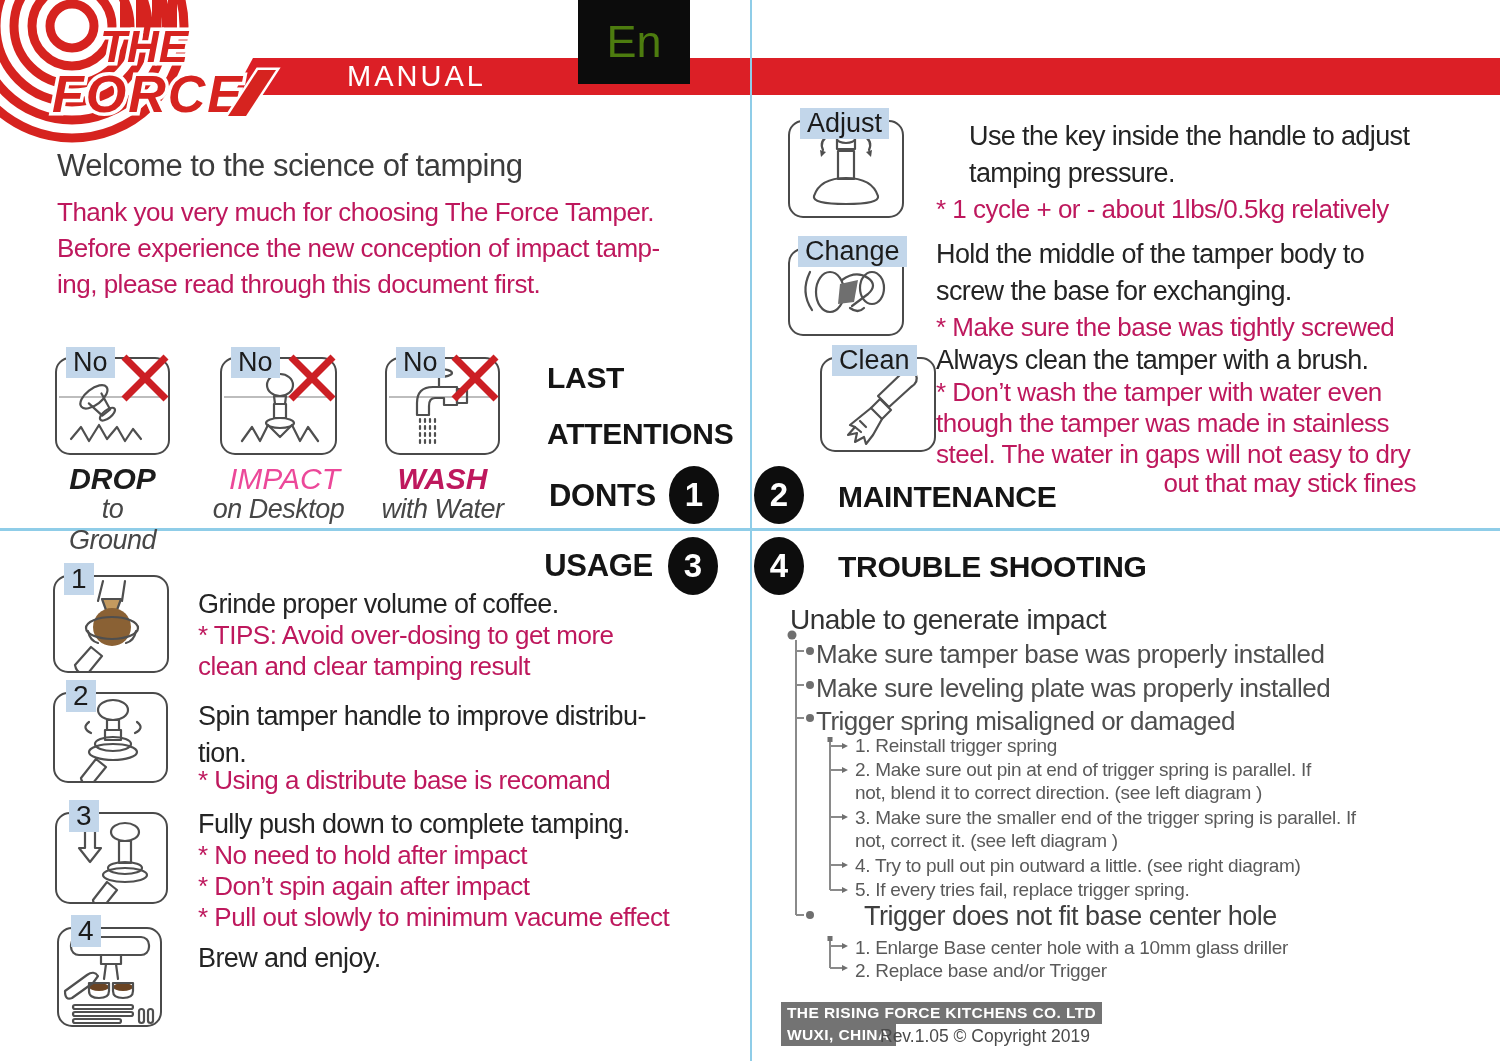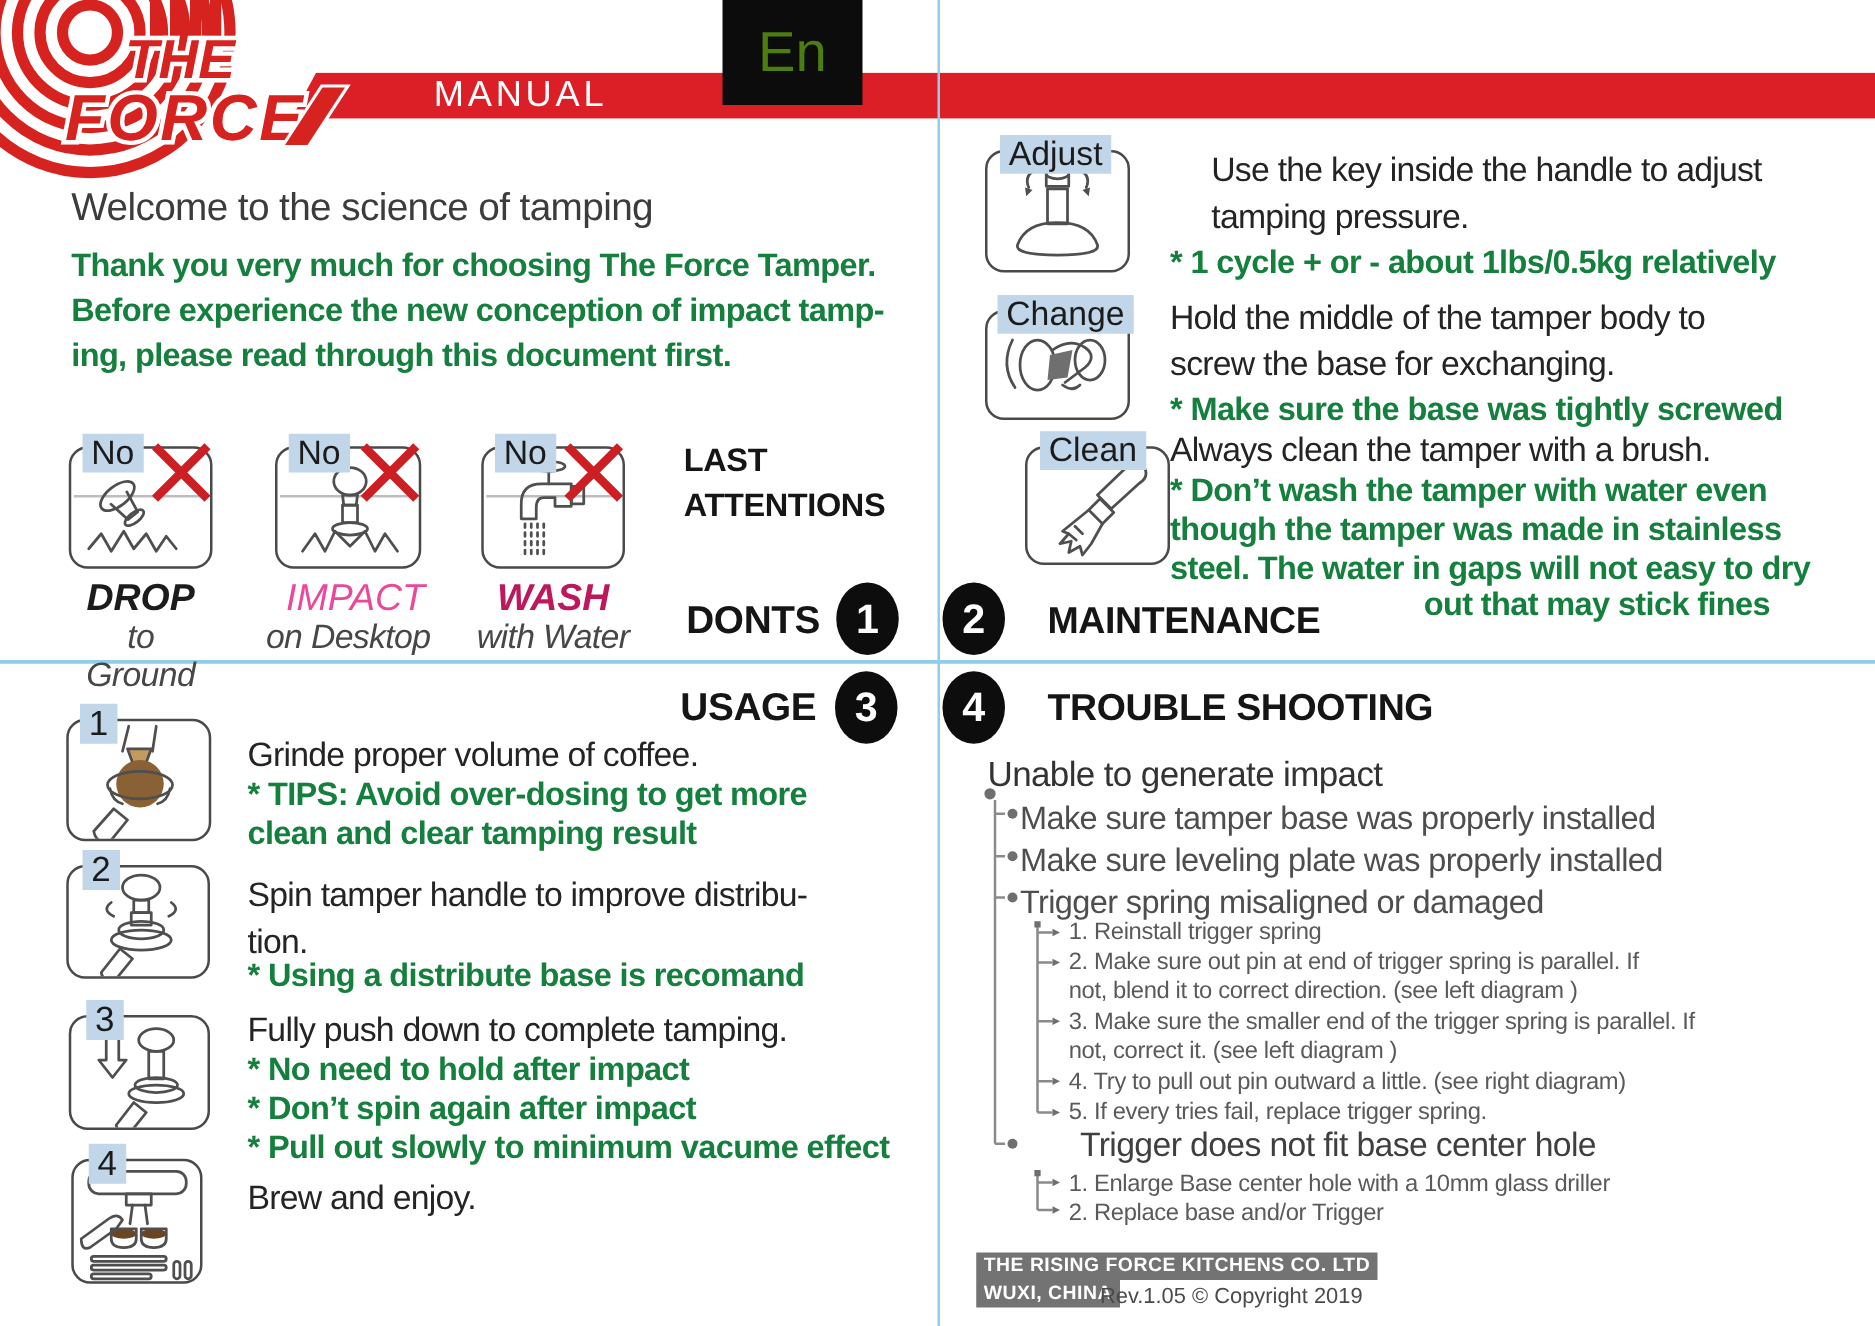--- a/index.html
+++ b/index.html
@@ -1,21 +1,21 @@
 <!DOCTYPE html>
 <html><head>
 <meta charset="utf-8">
 <style>
   html,body{margin:0;padding:0;background:#ffffff;}
   .page{position:relative;width:1500px;height:1061px;background:#fff;overflow:hidden;
         font-family:"Liberation Sans",sans-serif;color:#222;}
   .abs{position:absolute;}
   .pre{white-space:pre-line;}
   .heading{color:#242424;font-weight:500;letter-spacing:-0.6px;font-size:27px;line-height:37px;}
-  .note{color:#15803d;font-weight:700;letter-spacing:-0.5px;font-size:26px;line-height:31px;}
+  .note{color:#be185d;font-weight:400;letter-spacing:-0.5px;font-size:26px;line-height:31px;}
   .sec-label{font-weight:700;color:#151515;letter-spacing:-0.3px;}
   .badge{background:#0d0d0d;color:#fff;border-radius:50%;display:flex;align-items:center;
          justify-content:center;font-weight:700;font-size:33px;}
   .ibox{border:2.5px solid #4a4a4a;border-radius:15px;background:#fff;box-sizing:border-box;}
   .chip{background:#c2d6ea;color:#1b1b1b;padding:0 7px;line-height:1.15;}
   .deskline{position:absolute;left:2px;right:2px;top:37px;border-top:2px solid #bdbdbd;}
   .xmark{position:absolute;top:-8px;right:-4px;}
   .banner{background:#dc1f26;clip-path:polygon(20px 0,100% 0,100% 100%,0 100%);}
   .divider{background:#8fcde8;}
   .tree-text{color:#4e4e4e;letter-spacing:-0.5px;}
@@ -134,21 +134,21 @@
     <span class="abs chip" style="left:9px;top:-12px;font-size:27px;">No</span>
   </div>
 
   <div class="abs" style="left:55px;top:462px;width:115px;text-align:center;font-size:30px;font-weight:700;font-style:italic;color:#1c1c1c;">DROP</div>
   <div class="abs" style="left:55px;top:494px;width:115px;text-align:center;font-size:27px;font-style:italic;color:#474747;letter-spacing:-0.5px;">to Ground</div>
   <div class="abs" style="left:217px;top:462px;width:123px;text-align:right;font-size:30px;font-weight:400;font-style:italic;color:#ec4899;">IMPACT</div>
   <div class="abs" style="left:210px;top:494px;width:137px;text-align:center;font-size:27px;font-style:italic;color:#474747;letter-spacing:-0.5px;">on Desktop</div>
   <div class="abs" style="left:385px;top:462px;width:115px;text-align:center;font-size:30px;font-weight:700;font-style:italic;color:#be185d;">WASH</div>
   <div class="abs" style="left:381px;top:494px;width:123px;text-align:center;font-size:27px;font-style:italic;color:#474747;letter-spacing:-0.5px;">with Water</div>
 
-  <div class="abs pre sec-label" style="left:547px;top:350px;font-size:26px;line-height:36px;">LAST
+  <div class="abs pre sec-label" style="left:547px;top:350px;font-size:30px;line-height:56px;">LAST
 ATTENTIONS</div>
 
   <div class="abs sec-label" style="left:549px;top:478px;font-size:31px;">DONTS</div>
   <div class="abs badge" style="left:669px;top:466px;width:50px;height:58px;">1</div>
 
   <div class="abs ibox" style="left:788px;top:120px;width:116px;height:98px;">
     <svg class="abs" style="left:0;top:2px;" width="112" height="94" viewBox="0 0 112 94">
       <g class="line-art">
         <ellipse cx="56" cy="15" rx="9" ry="4"></ellipse>
         <path d="M47 15 v10 h18 v-10"></path>

